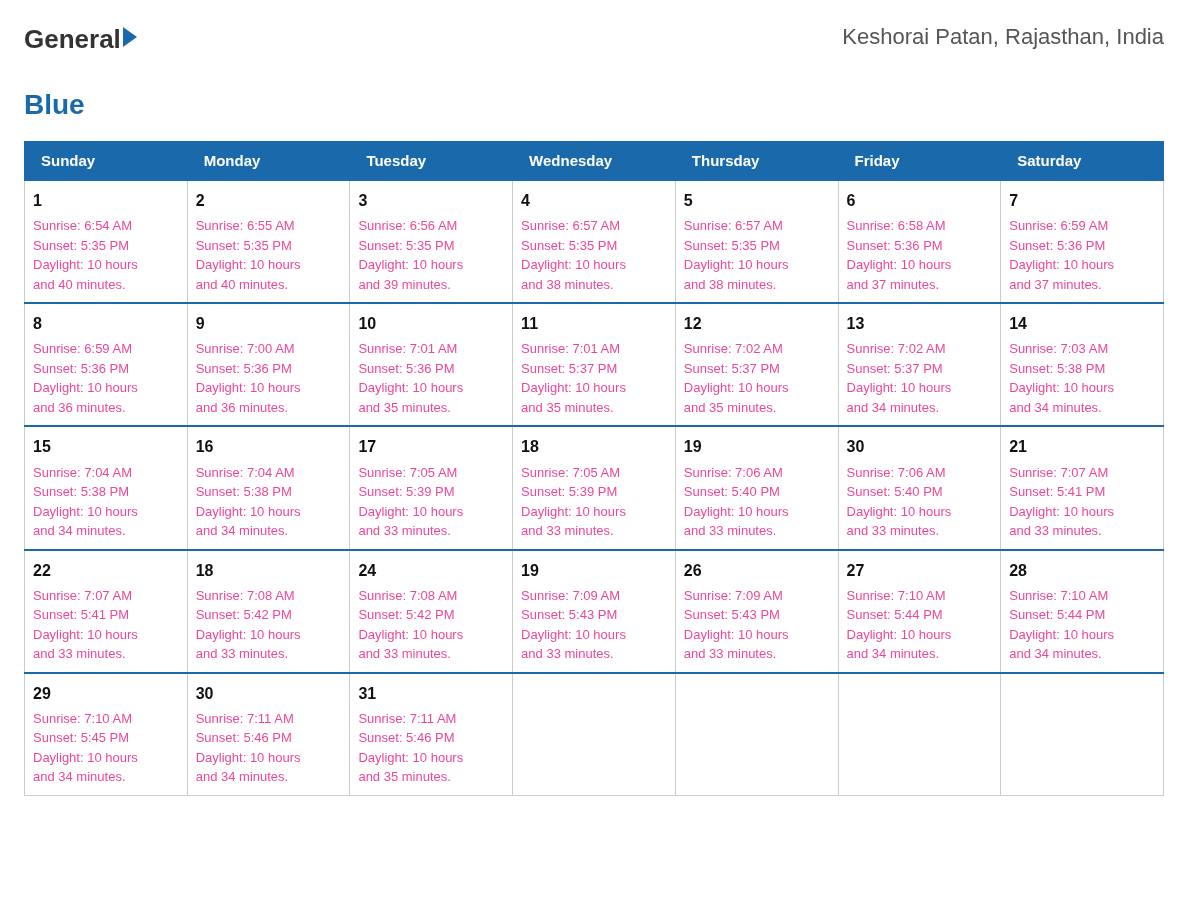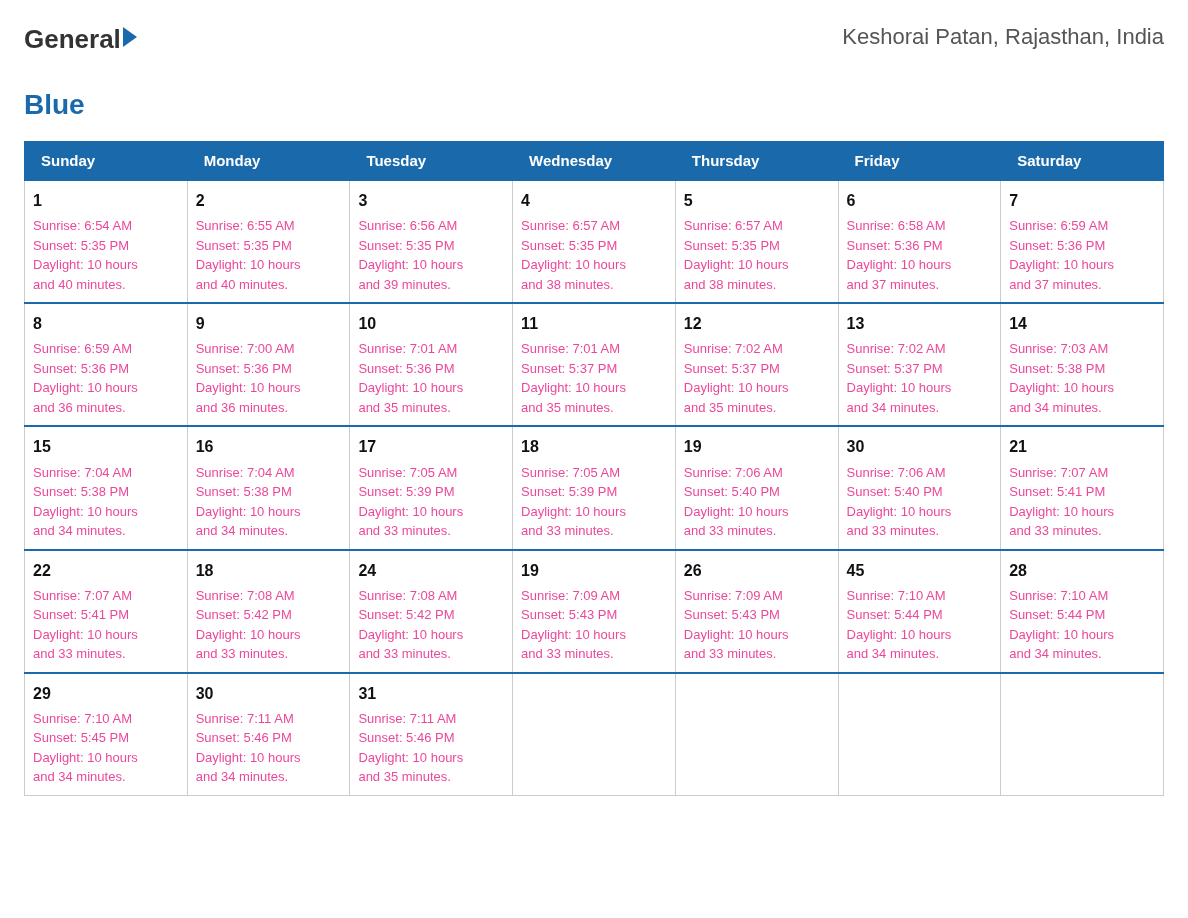--- a/index.html
+++ b/index.html
@@ -232,21 +232,21 @@
         </td>
         <td>
           <div class="day-number">19</div>
           <div class="day-info">Sunrise: 7:09 AM<br>Sunset: 5:43 PM<br>Daylight: 10 hours<br>and 33 minutes.</div>
         </td>
         <td>
           <div class="day-number">26</div>
           <div class="day-info">Sunrise: 7:09 AM<br>Sunset: 5:43 PM<br>Daylight: 10 hours<br>and 33 minutes.</div>
         </td>
         <td>
-          <div class="day-number">45</div>
+          <div class="day-number">27</div>
           <div class="day-info">Sunrise: 7:10 AM<br>Sunset: 5:44 PM<br>Daylight: 10 hours<br>and 34 minutes.</div>
         </td>
         <td>
           <div class="day-number">28</div>
           <div class="day-info">Sunrise: 7:10 AM<br>Sunset: 5:44 PM<br>Daylight: 10 hours<br>and 34 minutes.</div>
         </td>
       </tr>
       <tr>
         <td>
           <div class="day-number">29</div>

